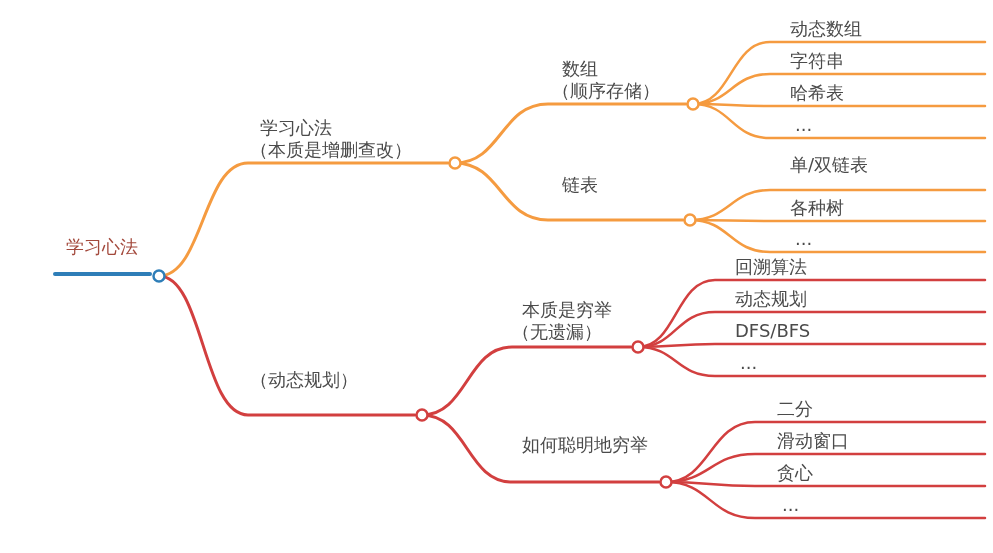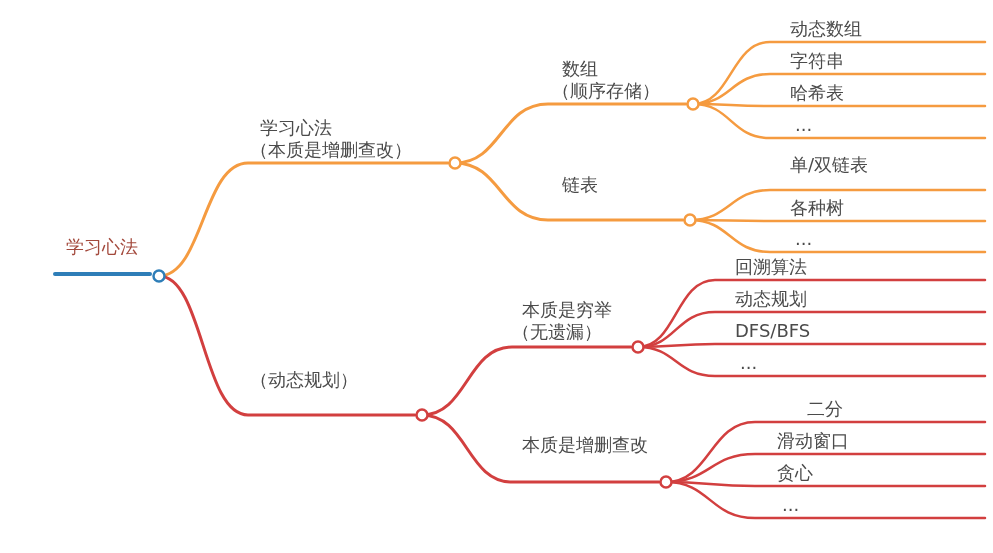--- a/index.html
+++ b/index.html
@@ -139,23 +139,23 @@
     <span>动态规划</span>
   </div>
   <div class="label" style="left:735px;top:320px">
     <span>DFS/BFS</span>
   </div>
   <div class="label" style="left:740px;top:352px">
     <span>...</span>
   </div>
 
   <div class="label" style="left:512px;top:434px">
-    <span class="l1">本质是增删查改</span>
+    <span class="l1">如何聪明地穷举</span>
   </div>
-  <div class="label" style="left:807px;top:398px">
+  <div class="label" style="left:777px;top:398px">
     <span>二分</span>
   </div>
   <div class="label" style="left:777px;top:430px">
     <span>滑动窗口</span>
   </div>
   <div class="label" style="left:777px;top:462px">
     <span>贪心</span>
   </div>
   <div class="label" style="left:782px;top:494px">
     <span>...</span>

